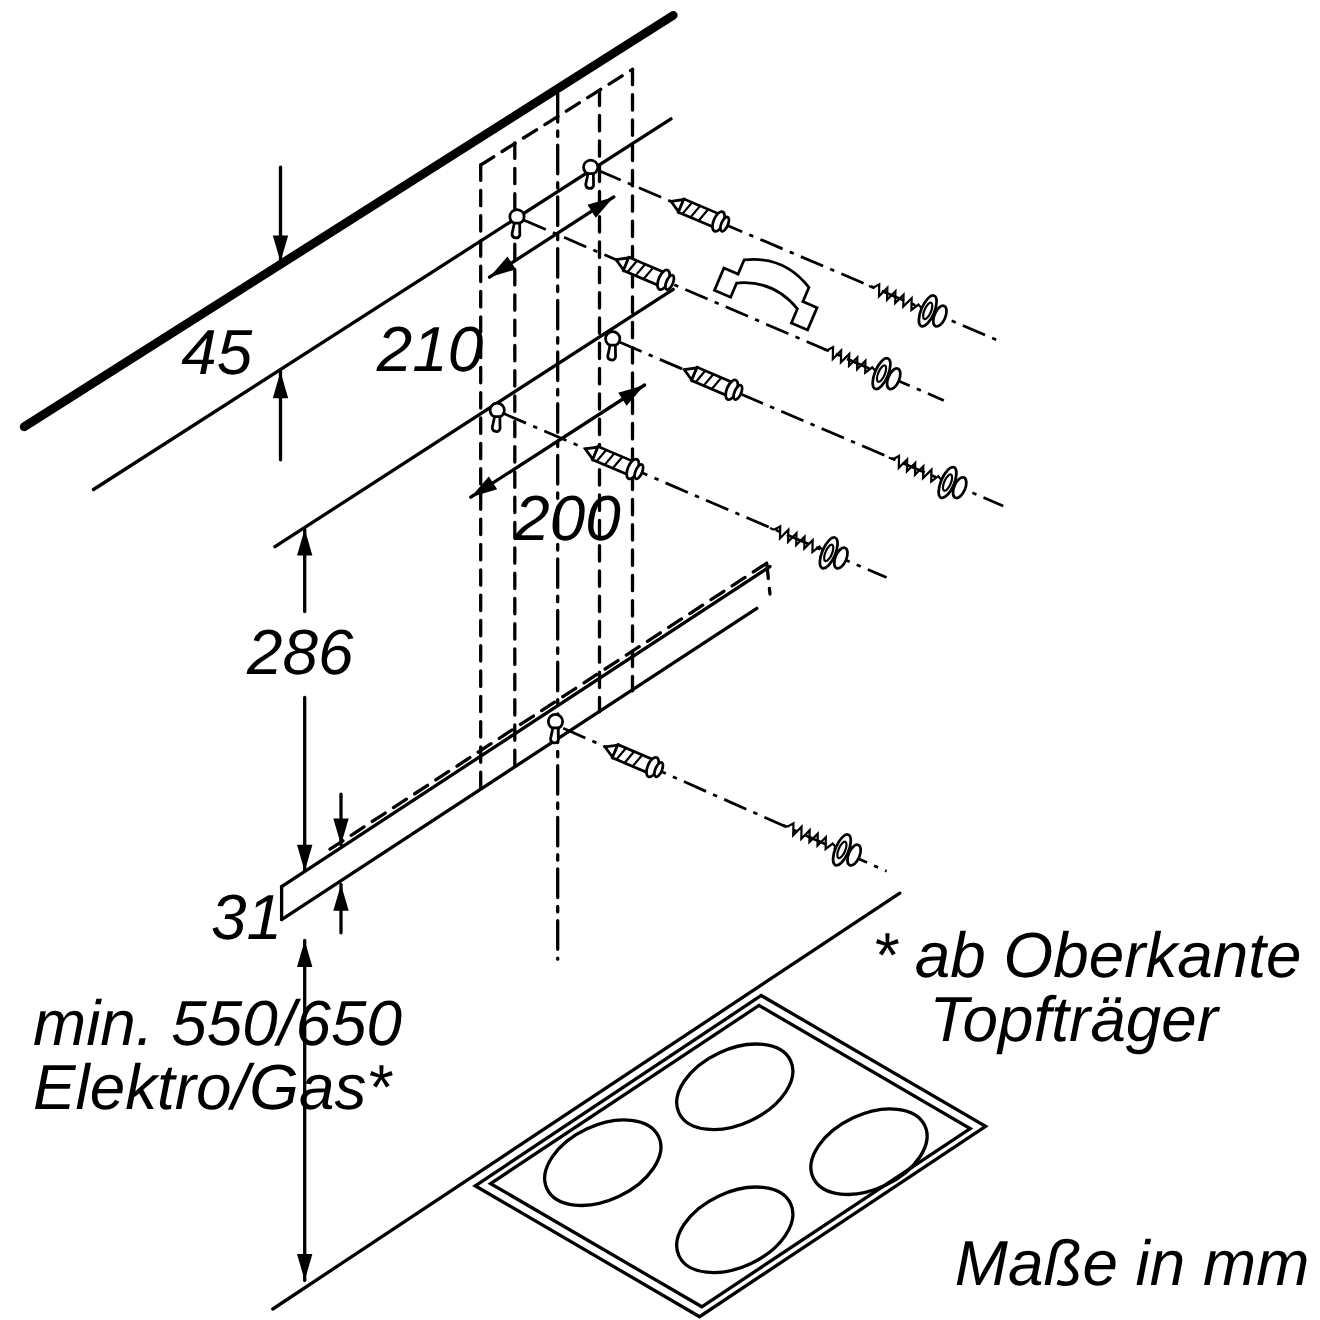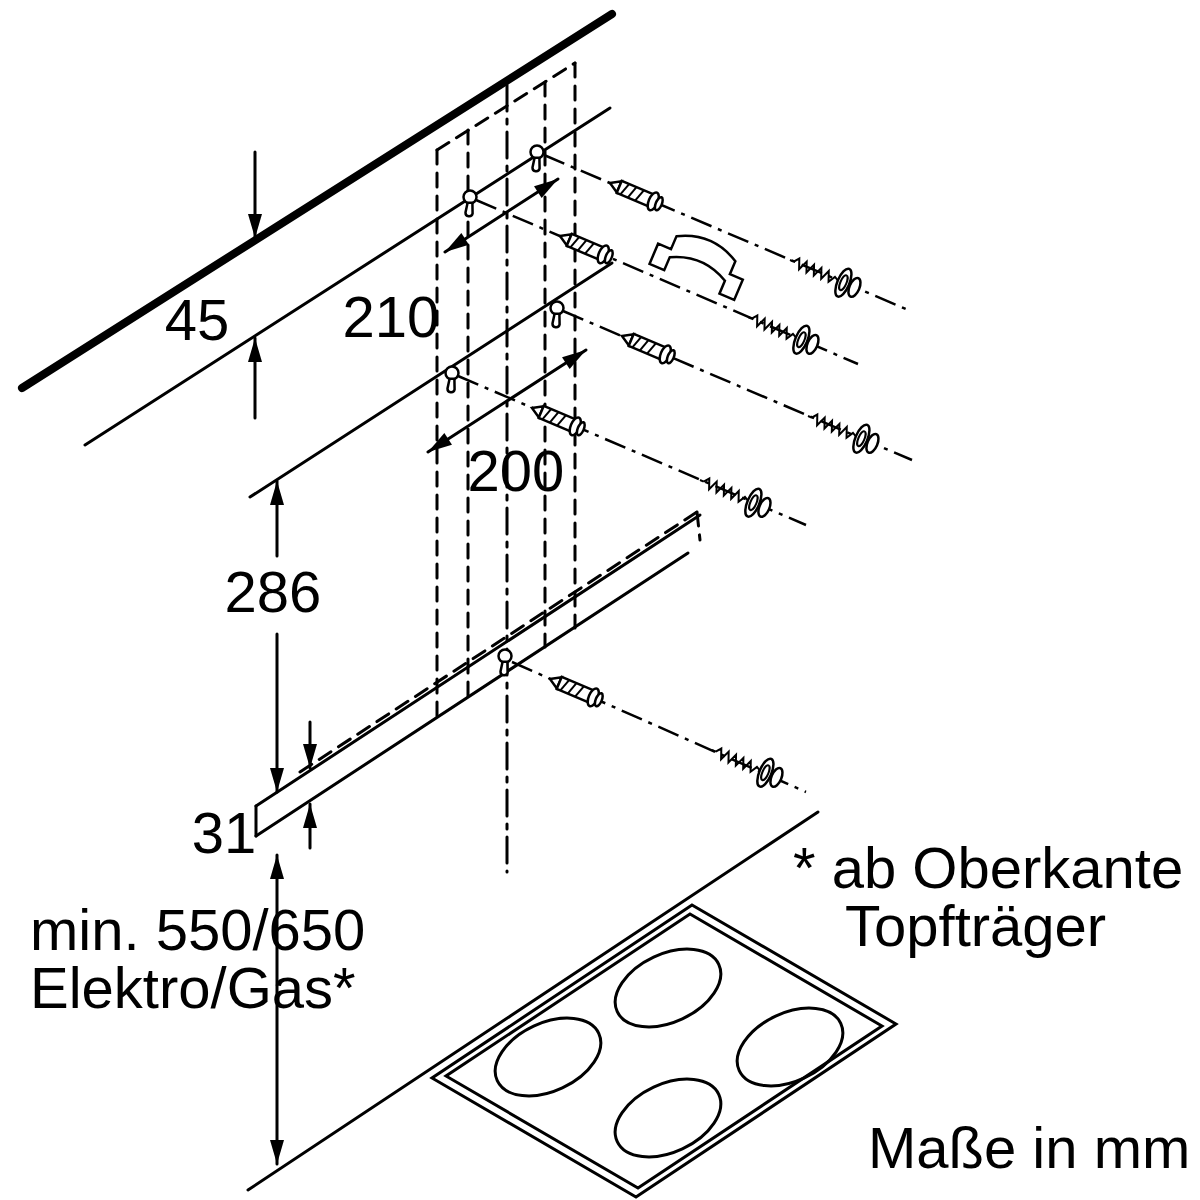--- a/index.html
+++ b/index.html
@@ -1,16 +1,16 @@
 <!DOCTYPE html>
 <html><head>
 <meta charset="utf-8">
 <style>
   html,body{margin:0;padding:0;background:#fff;}
-  .page{width:1200px;height:1200px;position:relative;background:#fff;overflow:hidden;}
+  .page{width:1200px;height:1200px;position:relative;background:#fff;overflow:hidden;font-style:italic;}
   svg{display:block;}
   .ln{stroke:#000;stroke-width:3;fill:none;stroke-linecap:round;}
   .thick{stroke-width:8;}
   .dash{stroke-dasharray:14 9;}
   .dashdot{stroke-dasharray:26 8 5 8;}
   .leader{stroke:#000;stroke-width:2.5;fill:none;stroke-dasharray:22 7 4 7;}
   .part{fill:#fff;stroke:#000;stroke-width:2.5;}
   .thin{stroke:#000;stroke-width:2;fill:none;}
   text{font-family:"Liberation Sans","DejaVu Sans",sans-serif;font-size:58px;fill:#000;}
   .mid{text-anchor:middle;dominant-baseline:middle;}

